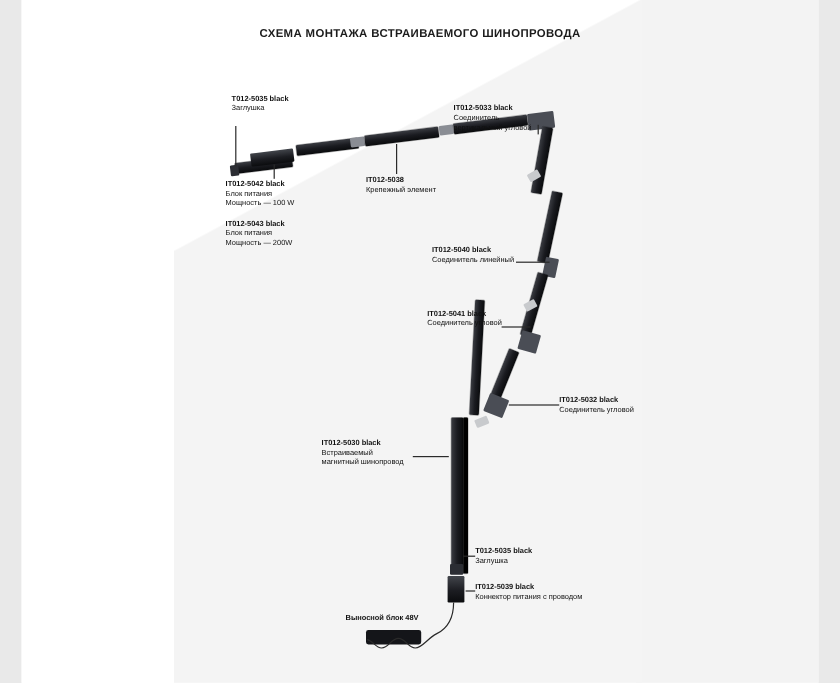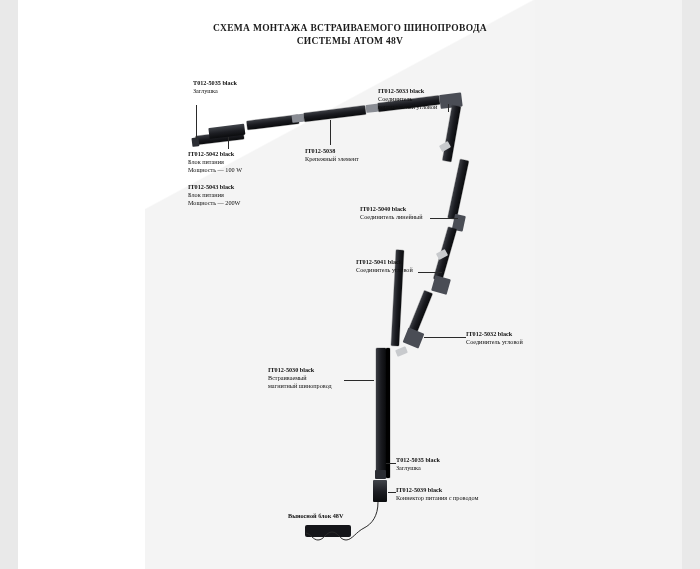--- a/index.html
+++ b/index.html
@@ -11,21 +11,20 @@
     width: 700px;
     height: 569px;
     overflow: hidden;
     font-family: "Liberation Sans", sans-serif;
   }
   #stage {
     position: relative;
     width: 700px;
     height: 569px;
     background: #e9e9e9;
-    font-family: Liberation Serif, serif;
   }
   
   .sheet {
     position: absolute;
     left: 18px;
     top: 0;
     width: 664px;
     height: 569px;
     background: #ffffff;
   }
@@ -156,21 +155,20 @@
 <div id="stage">
 
   <div class="sheet"></div>
   <div class="shade-right"></div>
   <div class="shade-leftwhite"></div>
   <div class="shade-diag"></div>
   <div class="shade-lower"></div>
 
   <div class="title">
     <div>СХЕМА МОНТАЖА ВСТРАИВАЕМОГО ШИНОПРОВОДА</div>
-    <div>СИСТЕМЫ АТОМ 48V</div>
   </div>
 
   <div class="bar flat" style="left:196px; top:136px; width:48px; height:9px; transform: rotate(-7deg); transform-origin: left center;"></div>
   <div class="cap" style="left:192px; top:138px; width:7px; height:9px; transform: rotate(-7deg); transform-origin: left center;"></div>
 
   <div class="psu" style="left:209px; top:128px; width:36px; height:11px; transform: rotate(-7deg); transform-origin:left center;"></div>
 
   <div class="bar flat" style="left:247px; top:121px; width:52px; height:9px; transform: rotate(-7deg); transform-origin: left center;"></div>
 
   <div class="connector light" style="left:292px; top:115px; width:12px; height:8px; transform: rotate(-7deg); transform-origin:left center;"></div>

